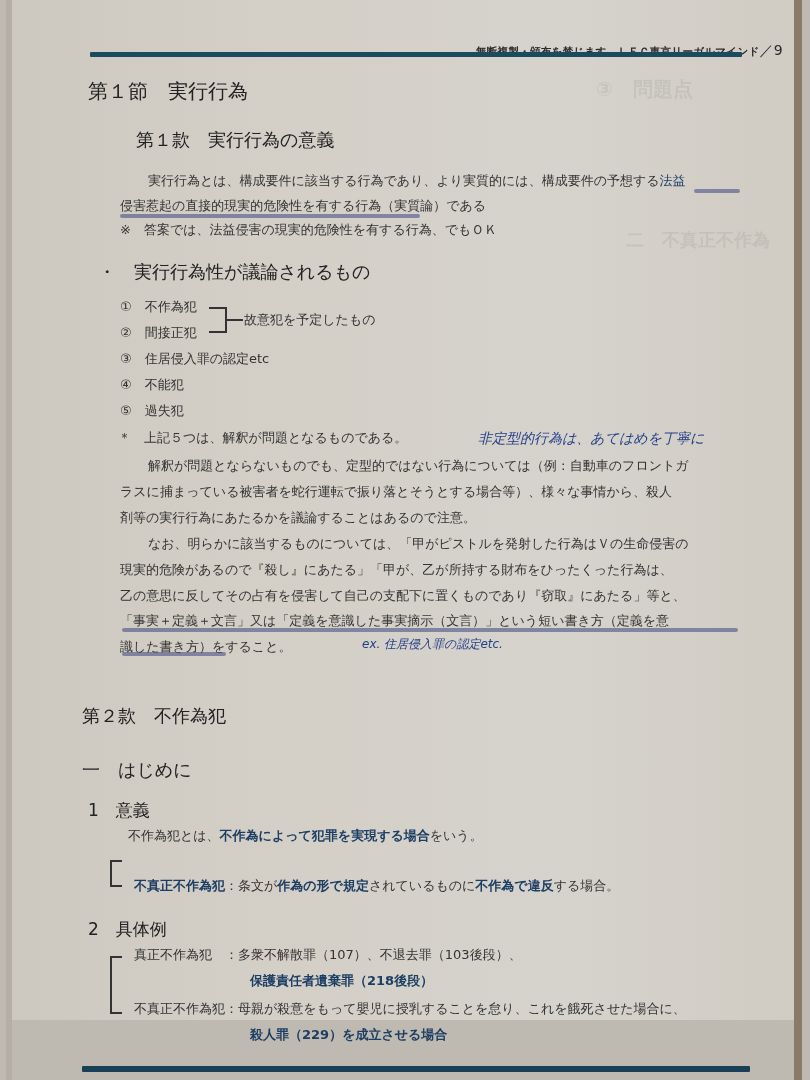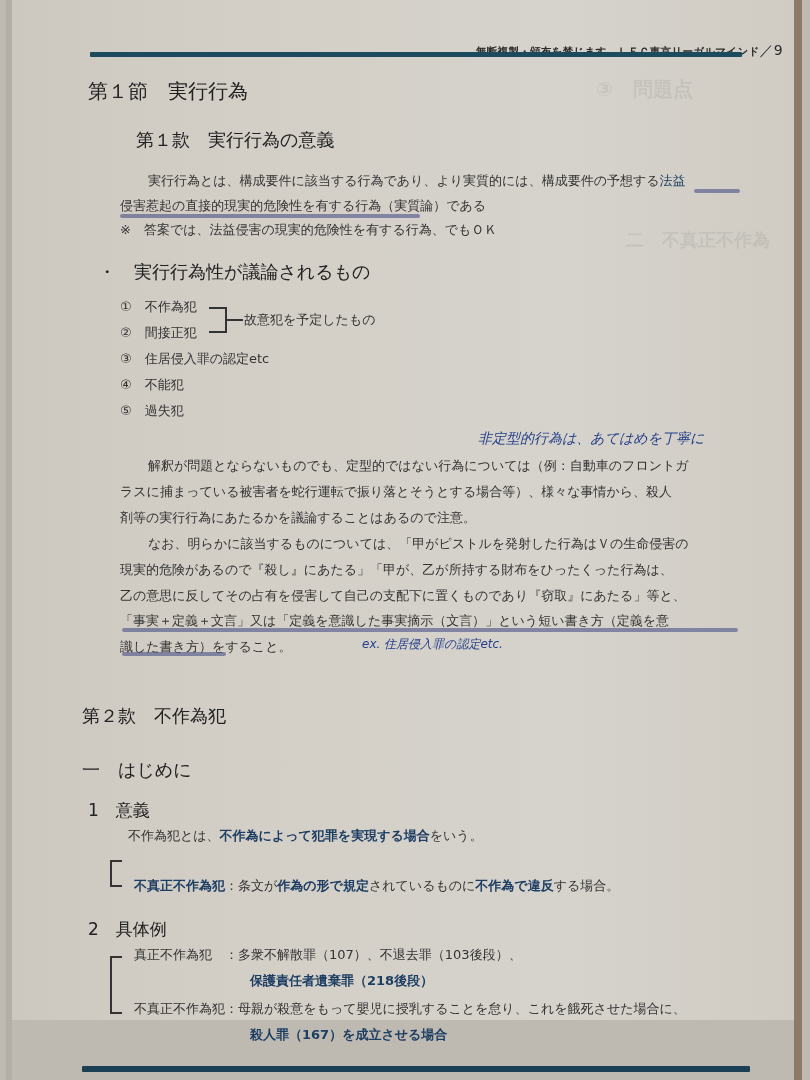--- a/index.html
+++ b/index.html
@@ -104,20 +104,21 @@
   <div class="abs body" style="left:114px;top:352px;">
     <span>③</span>　<span>住居侵入罪の認定etc</span>
   </div>
   <div class="abs body" style="left:114px;top:378px;">
     <span>④</span>　<span>不能犯</span>
   </div>
   <div class="abs body" style="left:114px;top:404px;">
     <span>⑤</span>　<span>過失犯</span>
   </div>
 
+  <div class="abs body" style="left:112px;top:431px;">＊　上記５つは、解釈が問題となるものである。</div>
   <div class="abs hand" style="left:472px;top:430px;font-size:14px;">非定型的行為は、あてはめを丁寧に</div>
 
   <div class="abs body" style="left:142px;top:459px;">解釈が問題とならないものでも、定型的ではない行為については（例：自動車のフロントガ</div>
   <div class="abs body" style="left:114px;top:485px;">ラスに捕まっている被害者を蛇行運転で振り落とそうとする場合等）、様々な事情から、殺人</div>
   <div class="abs body" style="left:114px;top:511px;">剤等の実行行為にあたるかを議論することはあるので注意。</div>
 
   <div class="abs body" style="left:142px;top:537px;">なお、明らかに該当するものについては、「甲がピストルを発射した行為はＶの生命侵害の</div>
   <div class="abs body" style="left:114px;top:563px;">現実的危険があるので『殺し』にあたる」「甲が、乙が所持する財布をひったくった行為は、</div>
   <div class="abs body" style="left:114px;top:589px;">乙の意思に反してその占有を侵害して自己の支配下に置くものであり『窃取』にあたる」等と、</div>
   <div class="abs body" style="left:114px;top:614px;">「事実＋定義＋文言」又は「定義を意識した事実摘示（文言）」という短い書き方（定義を意</div>
@@ -146,16 +147,16 @@
   </div>
 
   <div class="bracket" style="left:104px;top:956px;width:12px;height:58px;"></div>
   <div class="abs body" style="left:128px;top:948px;">
     <span>真正不作為犯　</span><span>：多衆不解散罪（107）、不退去罪（103後段）、</span>
   </div>
   <div class="abs body blue" style="left:244px;top:974px;">保護責任者遺棄罪（218後段）</div>
   <div class="abs body" style="left:128px;top:1002px;">
     <span>不真正不作為犯</span><span>：母親が殺意をもって嬰児に授乳することを怠り、これを餓死させた場合に、</span>
   </div>
-  <div class="abs body blue" style="left:244px;top:1028px;">殺人罪（167）を成立させる場合</div>
+  <div class="abs body blue" style="left:244px;top:1028px;">殺人罪（229）を成立させる場合</div>
 
   <div class="rule-bottom"></div>
 </div>
 
 </body></html>

